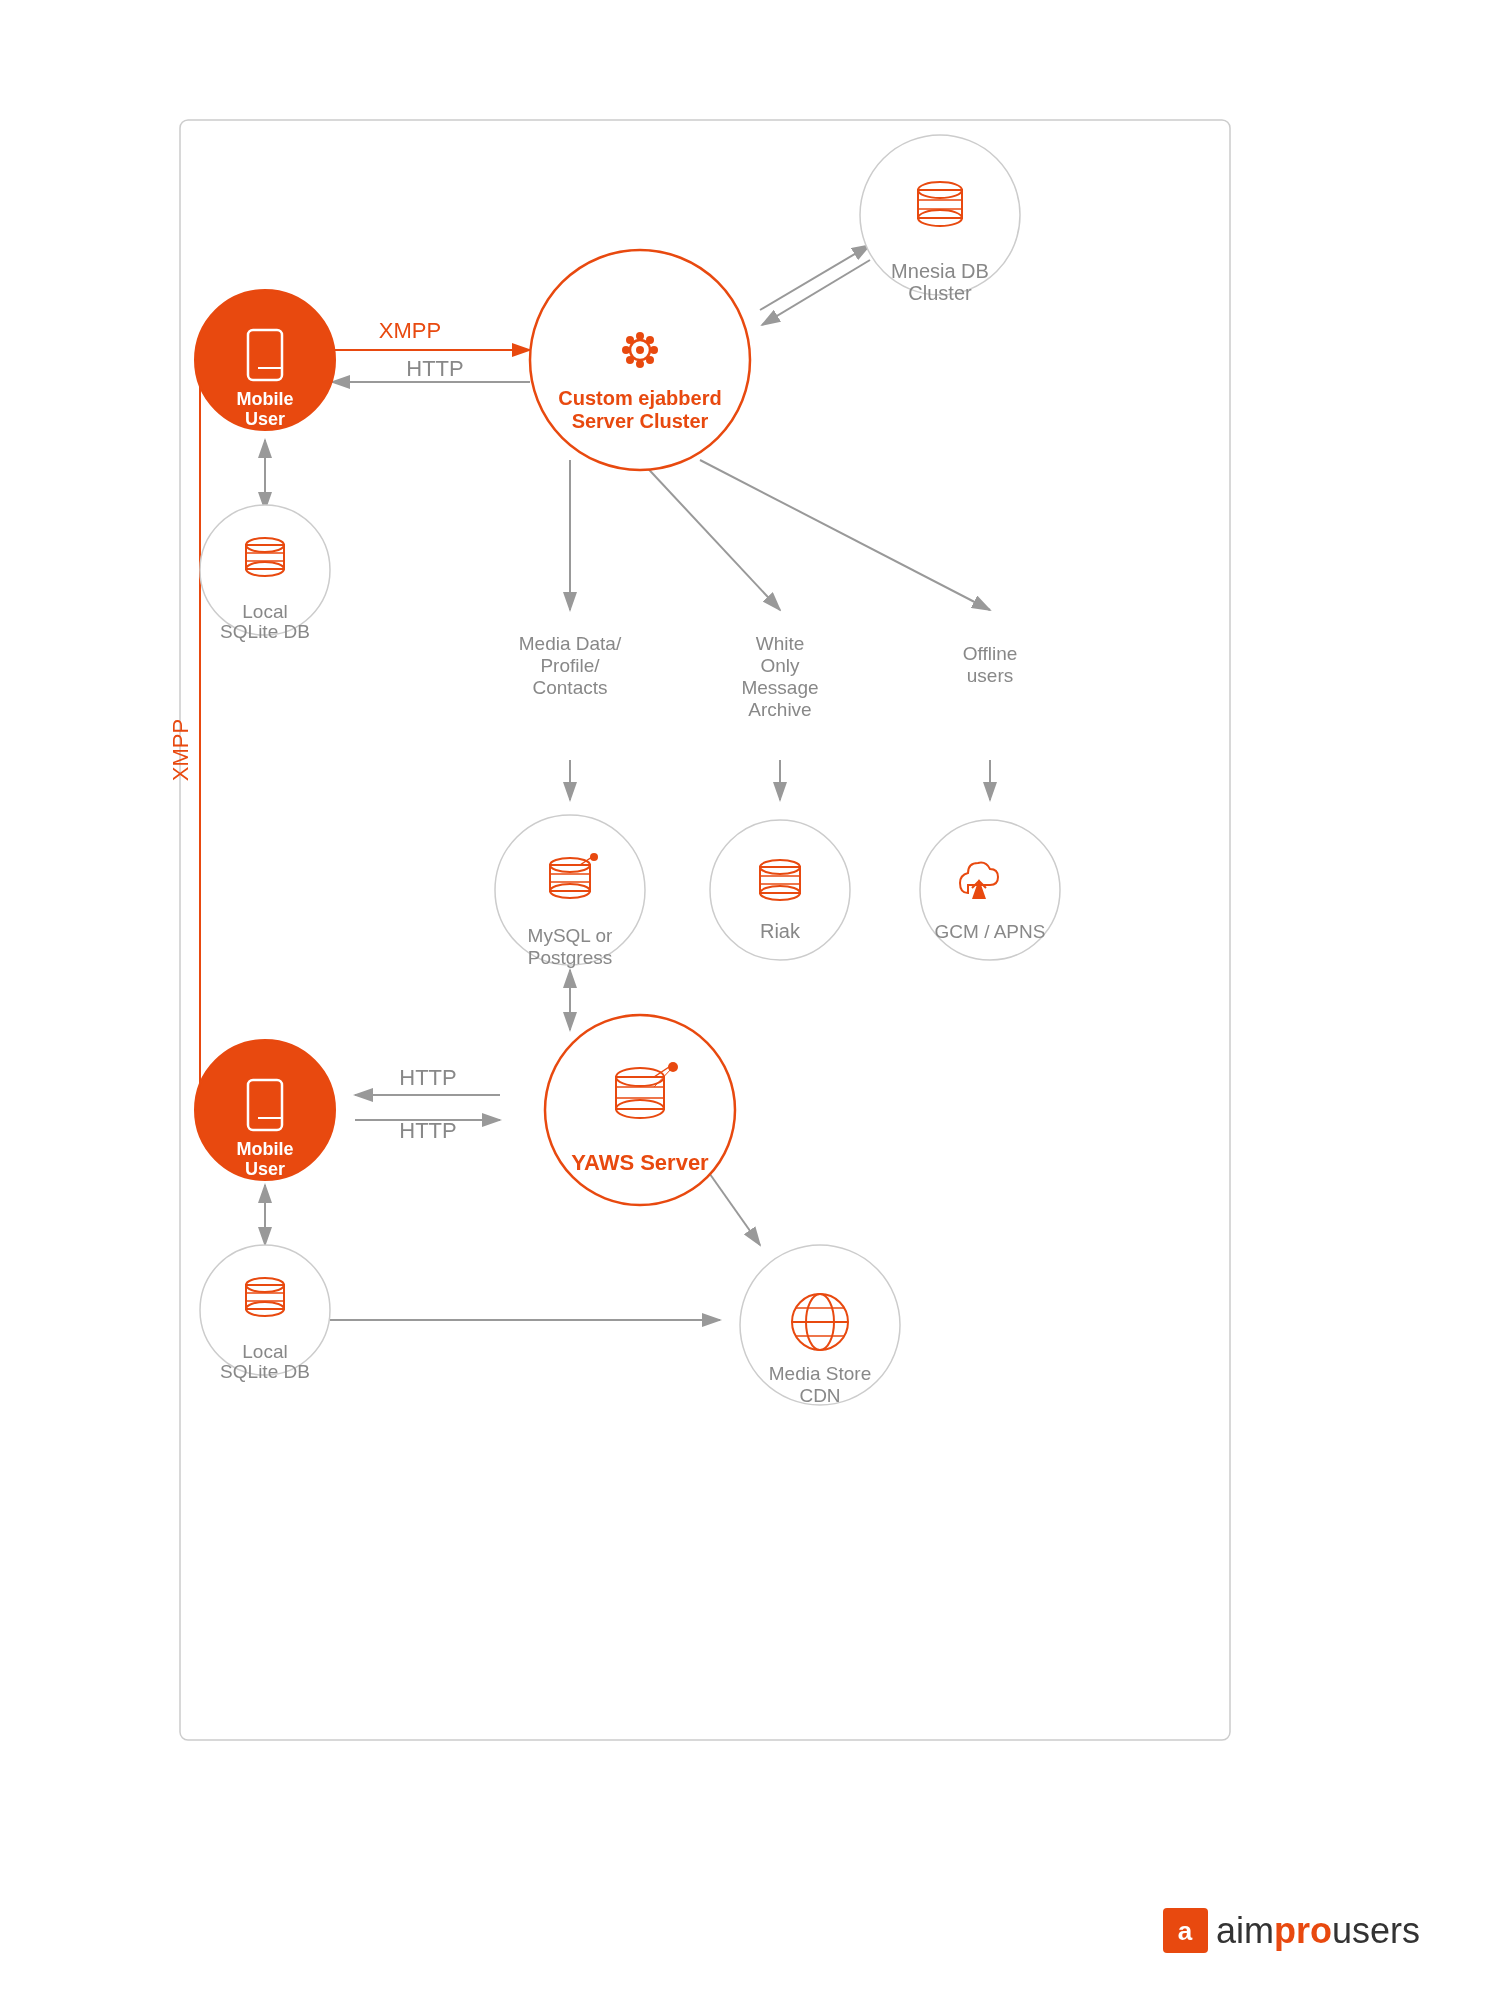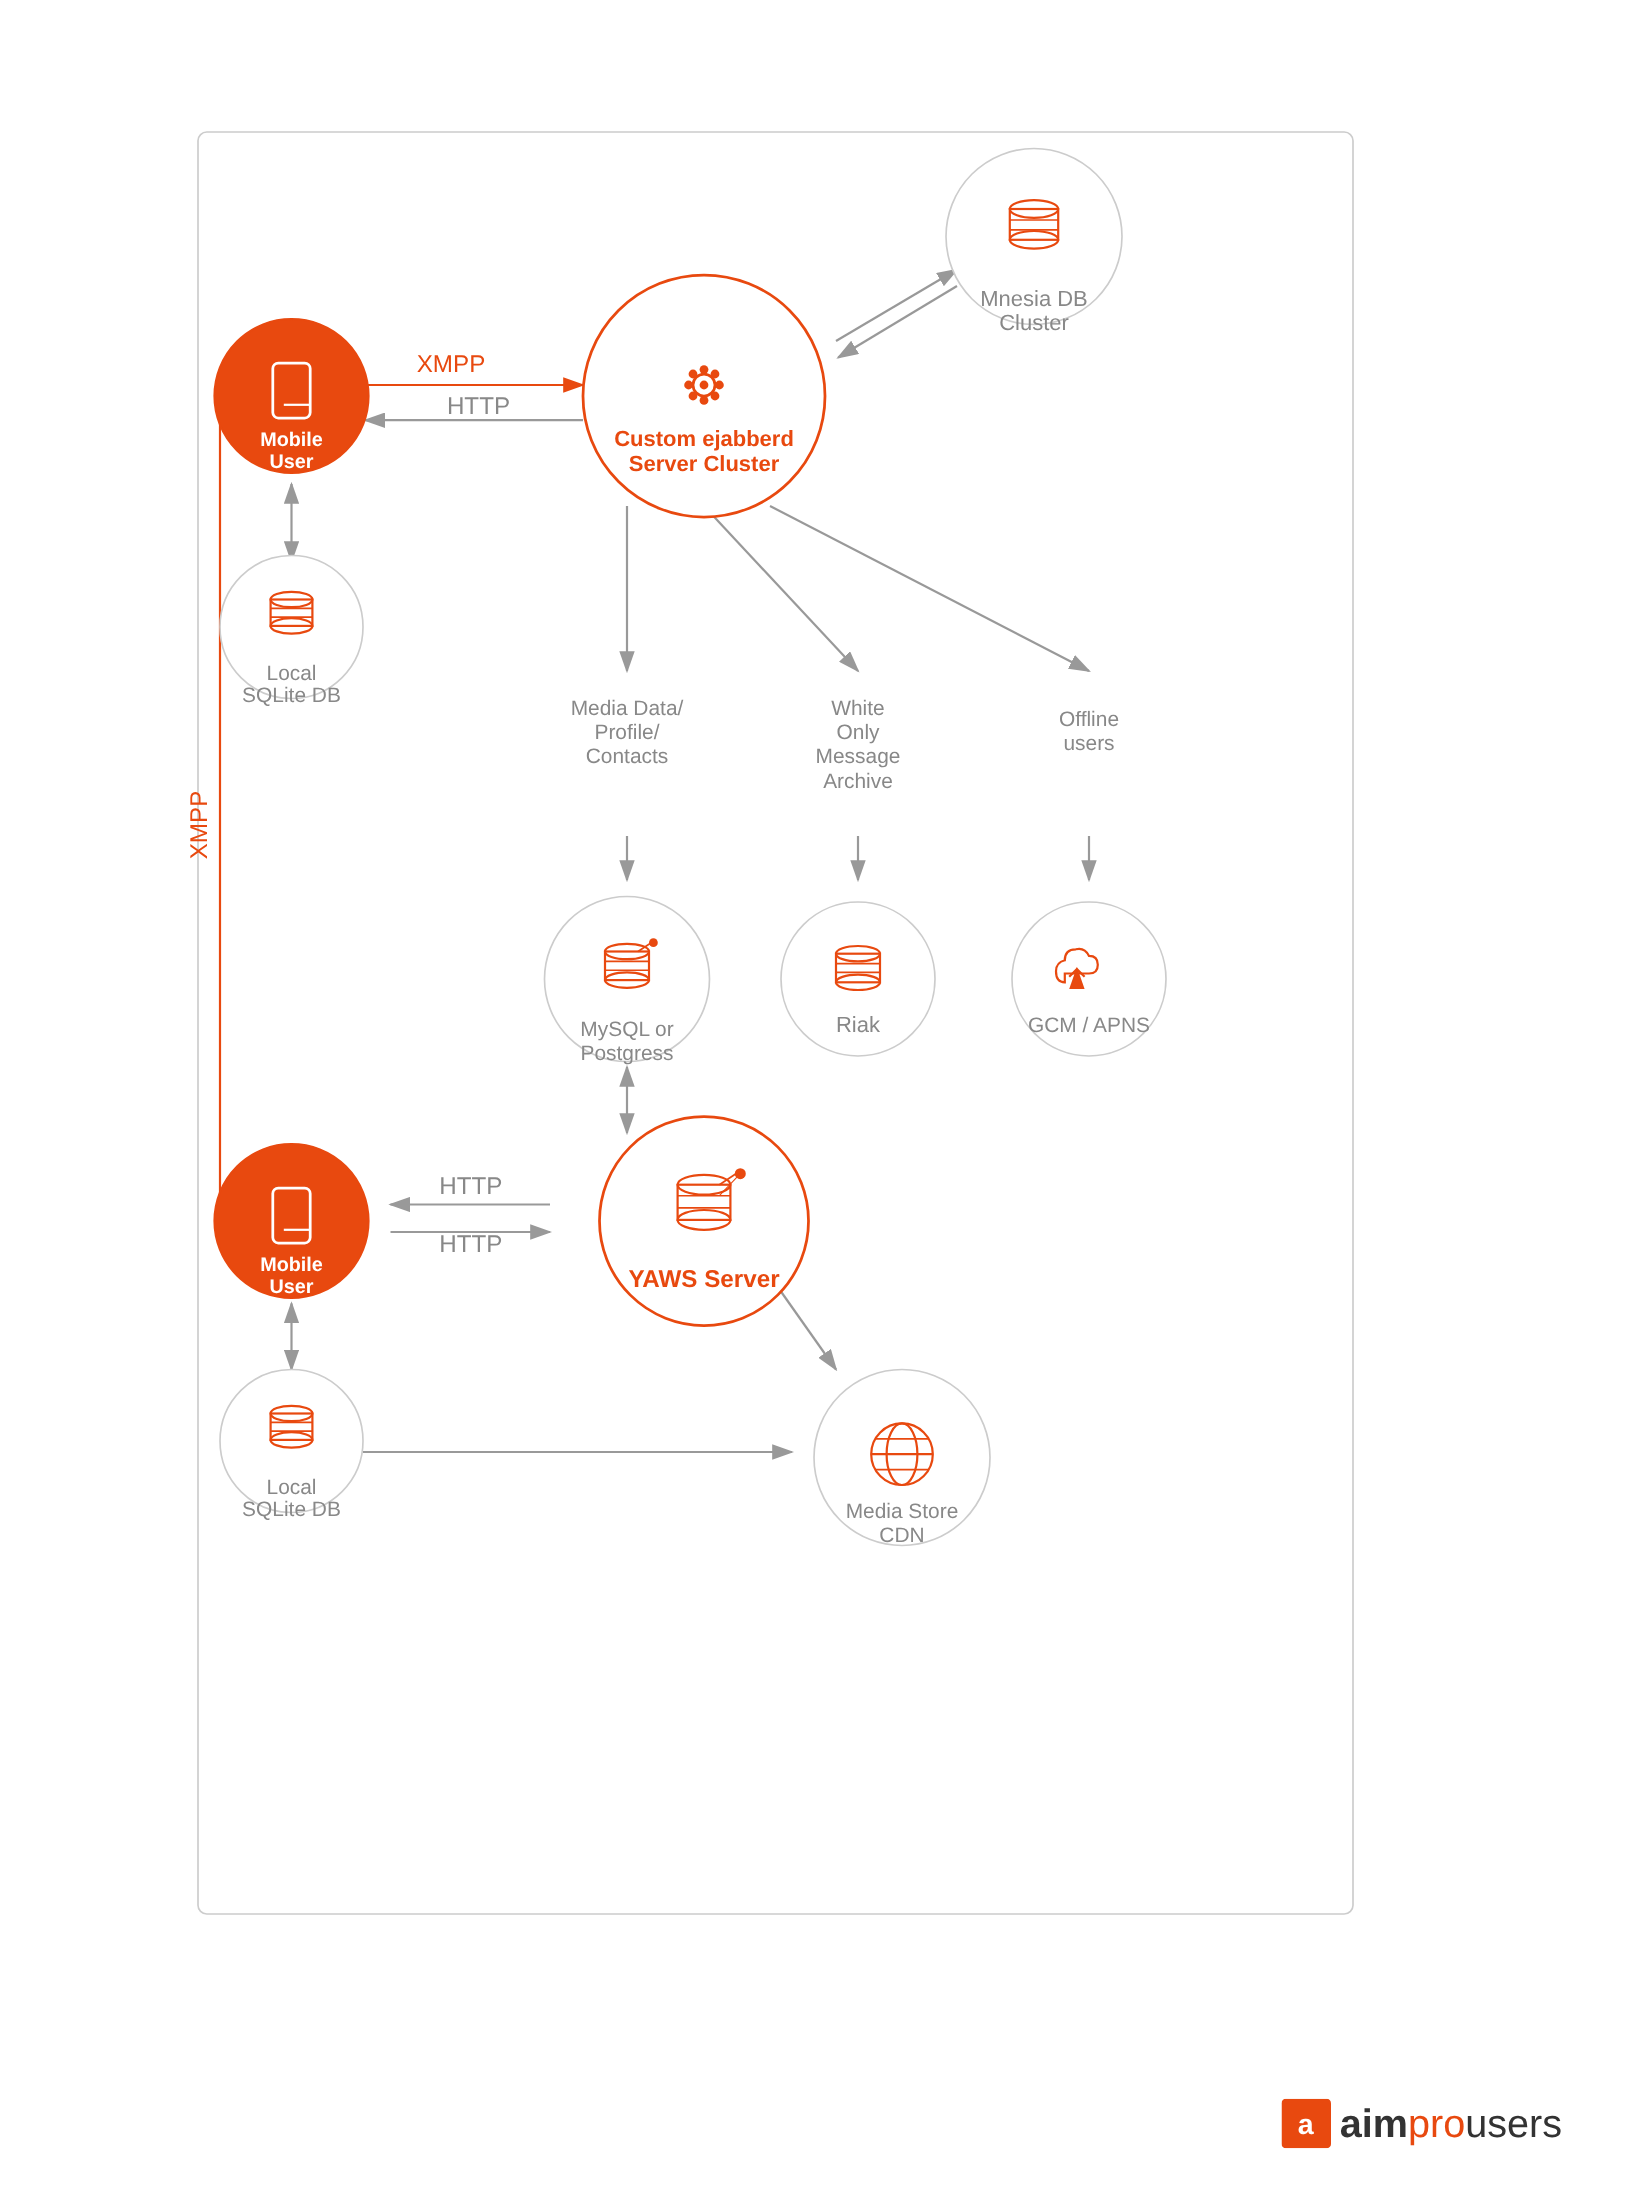--- a/index.html
+++ b/index.html
@@ -241,15 +241,15 @@
 
 </svg>
 </div>
 
 <div class="logo-area">
   <svg width="45" height="45" viewBox="0 0 45 45">
     <rect x="0" y="0" width="45" height="45" fill="#E8490F" rx="4"></rect>
     <text x="22" y="32" fill="white" font-size="26" font-weight="bold" text-anchor="middle" font-family="Arial">a</text>
   </svg>
   <span style="font-size: 36px; font-weight: bold; color: #333;">
-    <span style="font-weight:bold;">aim</span><span style="font-weight:normal; color:#E8490F;">pro</span><span style="font-weight:normal;">users</span>
+    <span style="font-weight:normal;">aim</span><span style="font-weight:bold; color:#E8490F;">pro</span><span style="font-weight:normal;">users</span>
   </span>
 </div>
 
 </body></html>

